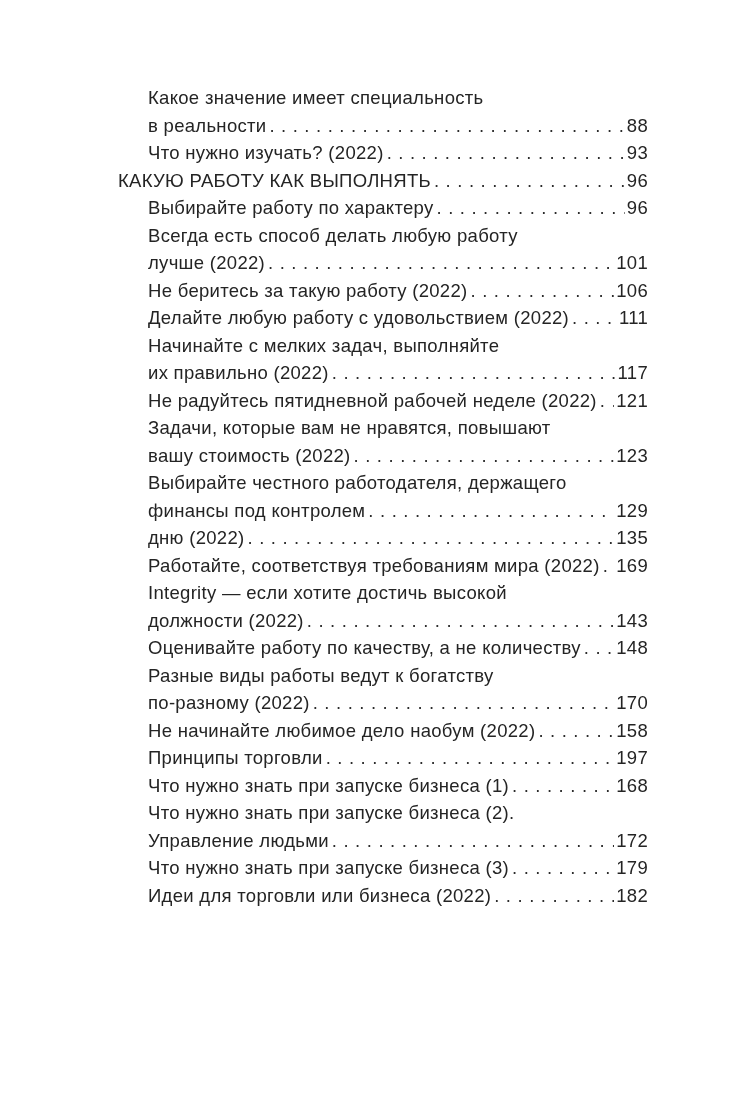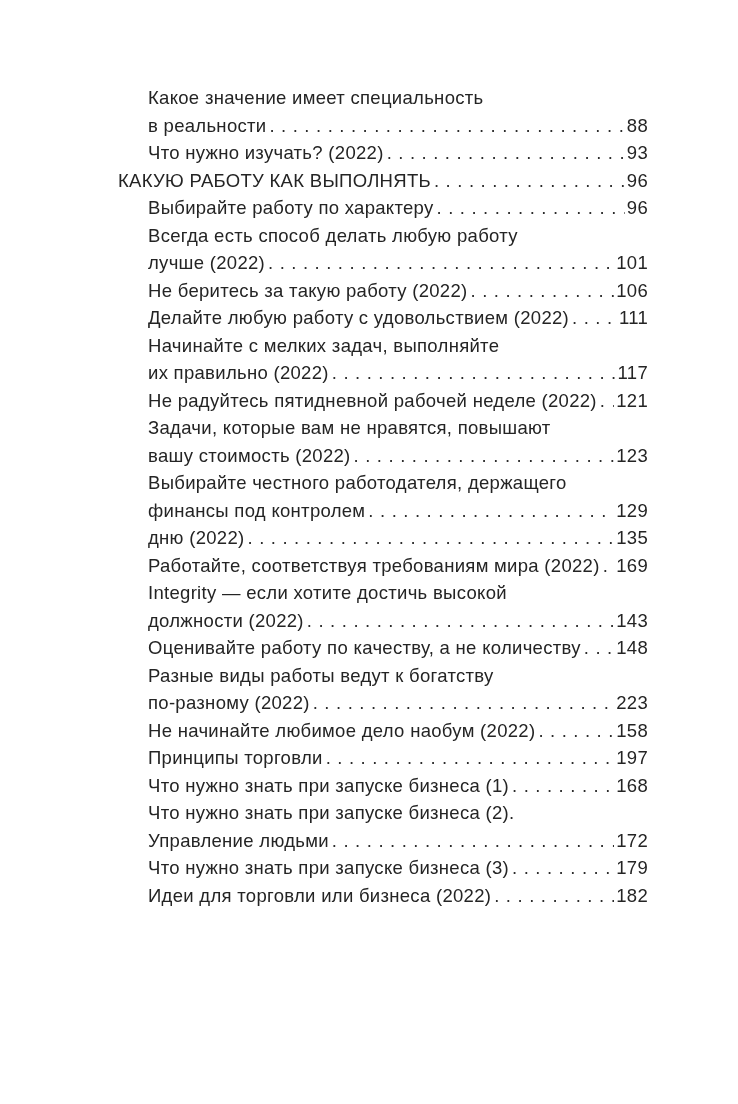--- a/index.html
+++ b/index.html
@@ -196,21 +196,21 @@
           <span class="toc-page">148</span>
         </div>
       </div>
       <div class="toc-entry sub">
         <div class="toc-line">
           <span class="toc-text">Разные виды работы ведут к богатству</span>
         </div>
         <div class="toc-line">
           <span class="toc-text">по-разному (2022)</span>
           <span class="toc-dots"></span>
-          <span class="toc-page">223</span>
+          <span class="toc-page">170</span>
         </div>
       </div>
       <div class="toc-entry sub">
         <div class="toc-line">
           <span class="toc-text">Не начинайте любимое дело наобум (2022)</span>
           <span class="toc-dots"></span>
           <span class="toc-page">158</span>
         </div>
       </div>
       <div class="toc-entry sub">

